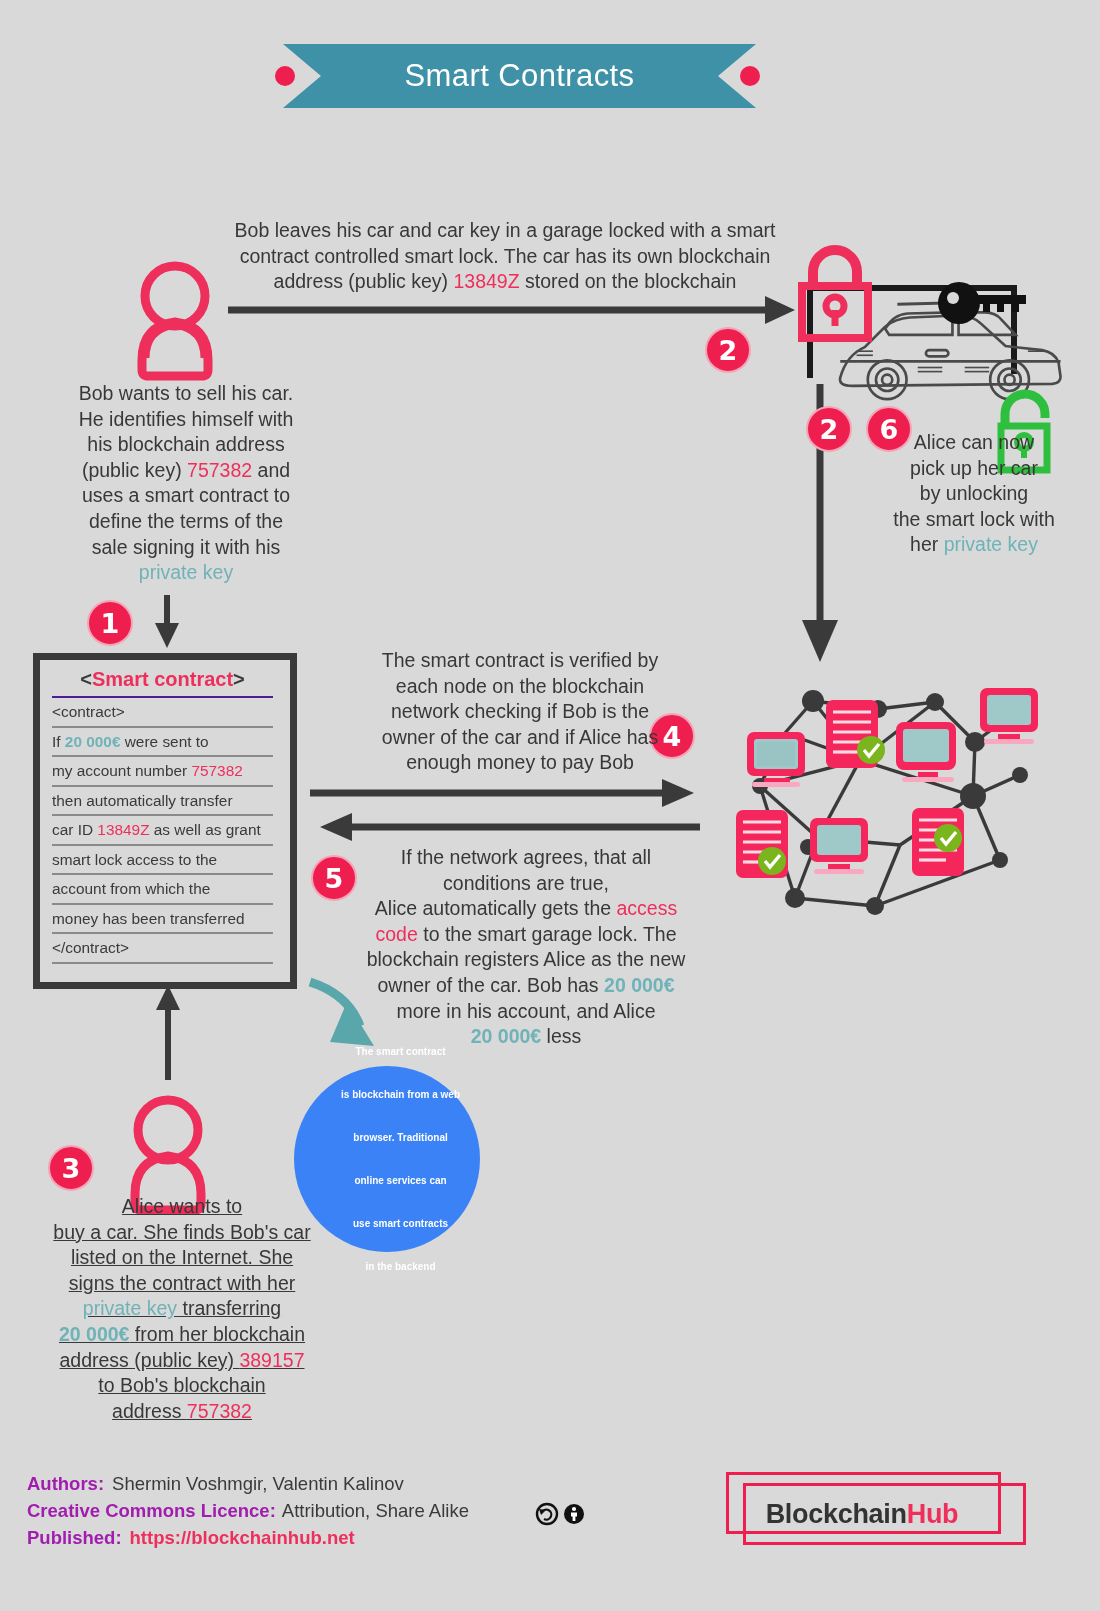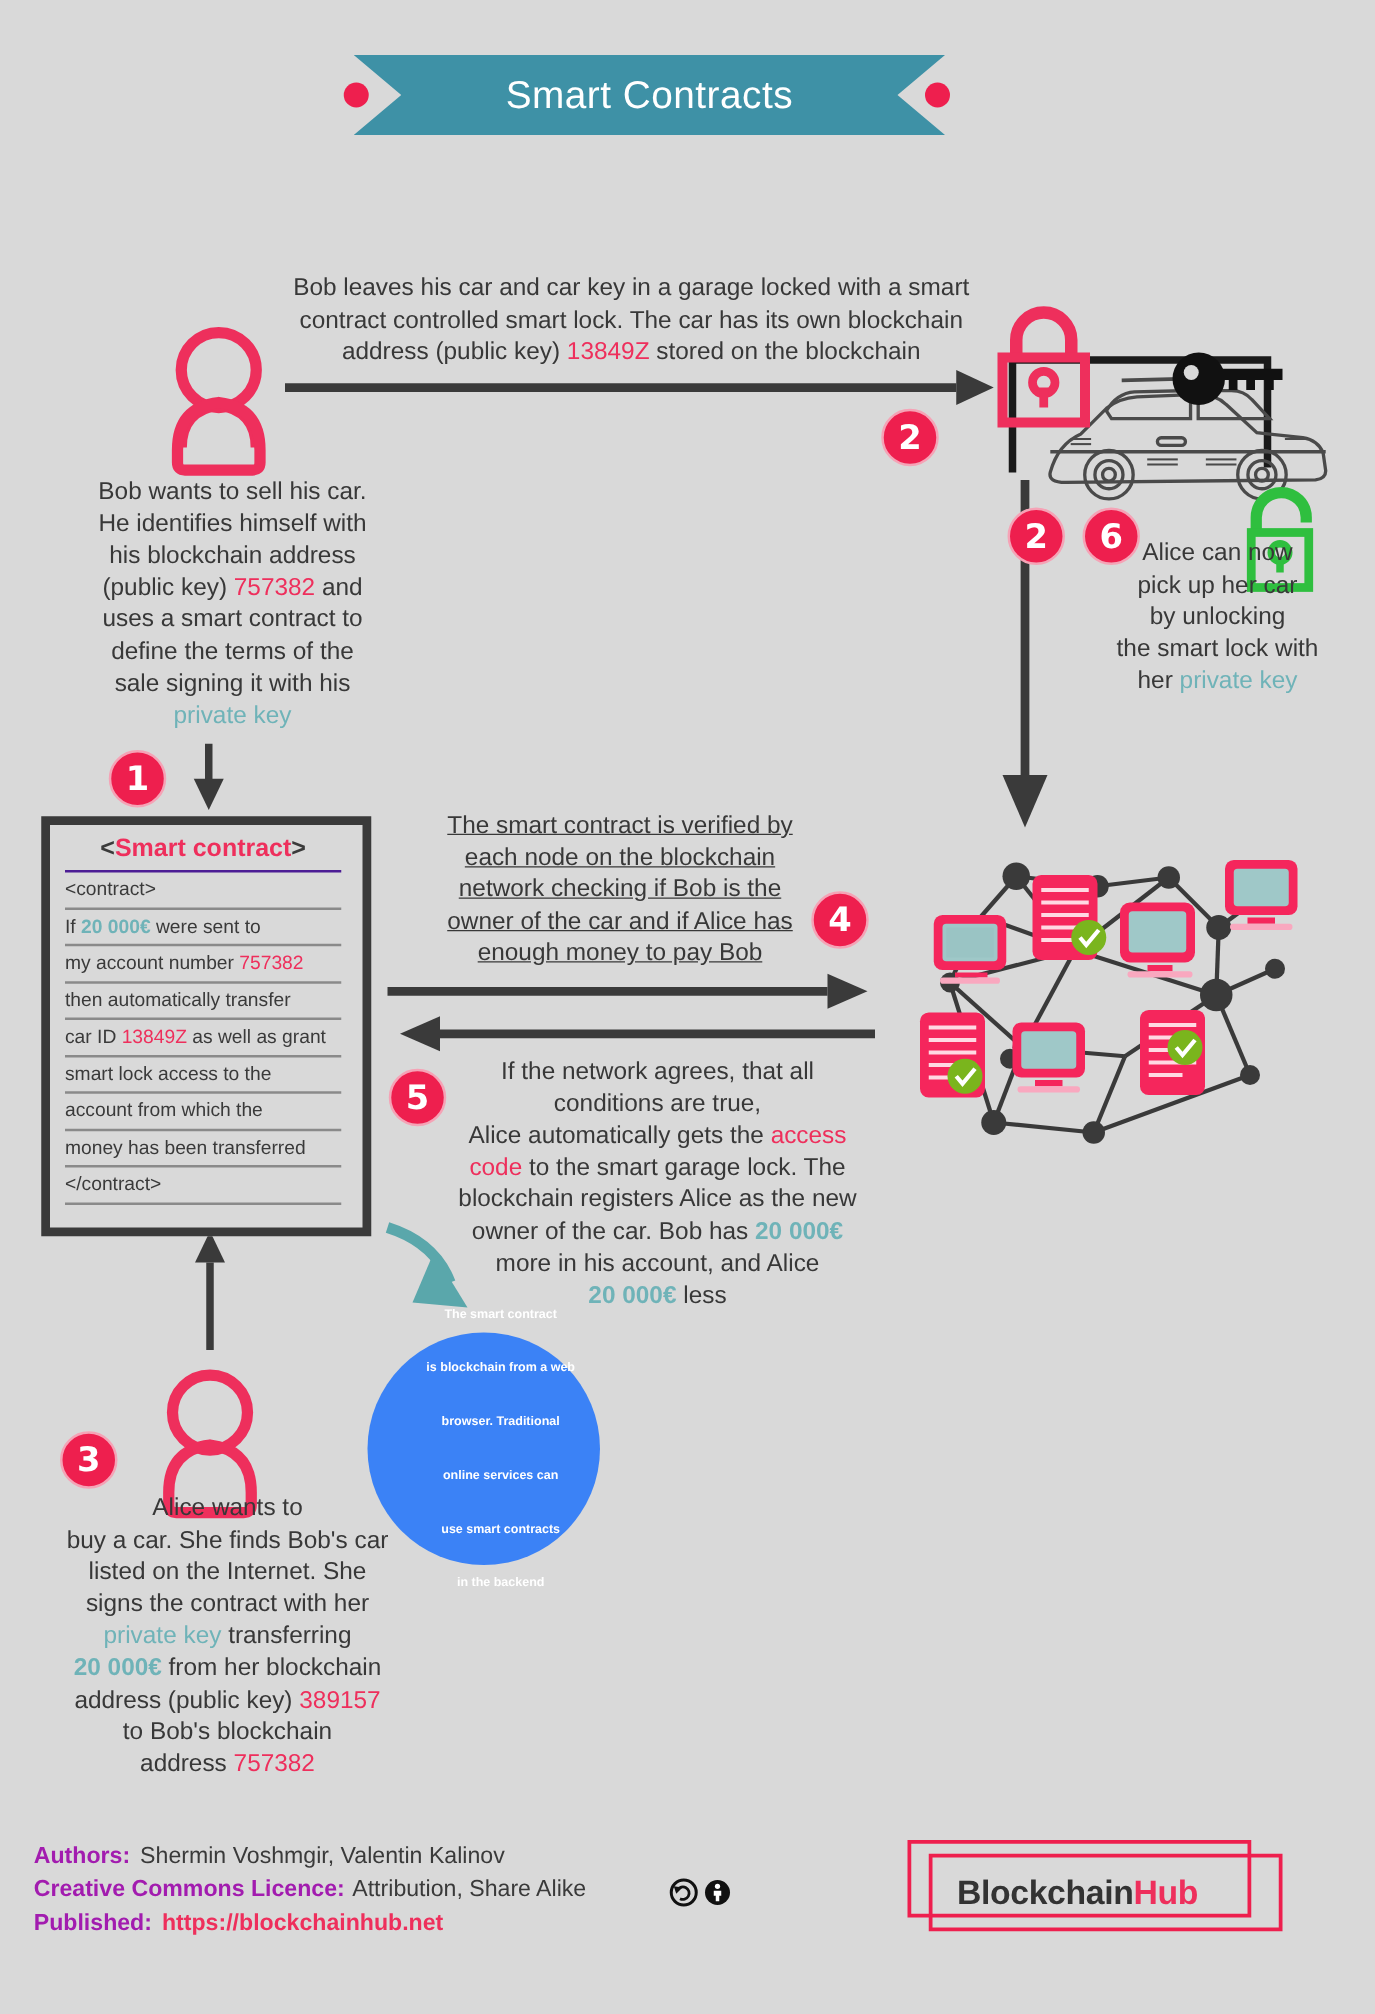--- a/index.html
+++ b/index.html
@@ -354,40 +354,40 @@
   </div>
 
   <div class="txt" style="left:884px;top:430px;width:180px;">
     <span>Alice can now</span><br>
     <span>pick up her car</span><br>
     <span>by unlocking</span><br>
     <span>the smart lock with</span><br>
     <span>her </span><span class="teal">private key</span>
   </div>
 
-  <div class="txt" style="left:336px;top:648px;width:320px;text-decoration:underline;">
+  <div class="txt" style="left:360px;top:648px;width:320px;">
     <span>The smart contract is verified by</span><br>
     <span>each node on the blockchain</span><br>
     <span>network checking if Bob is the</span><br>
     <span>owner of the car and if Alice has</span><br>
     <span>enough money to pay Bob</span>
   </div>
 
   <div class="txt" style="left:364px;top:845px;width:324px;">
     <span>If the network agrees, that all</span><br>
     <span>conditions are true,</span><br>
     <span>Alice automatically gets the </span><span class="pink">access</span><br>
     <span class="pink">code</span><span> to the smart garage lock. The</span><br>
     <span>blockchain registers Alice as the new</span><br>
     <span>owner of the car. Bob has </span><span class="teal-b">20 000€</span><br>
     <span>more in his account, and Alice</span><br>
     <span class="teal-b">20 000€</span><span> less</span>
   </div>
 
-  <div class="txt" style="left:32px;top:1194px;width:300px;">
+  <div class="txt" style="left:32px;top:1194px;width:300px;text-decoration:underline;">
     <span>Alice wants to</span><br>
     <span>buy a car. She finds Bob's car</span><br>
     <span>listed on the Internet. She</span><br>
     <span>signs the contract with her</span><br>
     <span class="teal">private key</span><span> transferring</span><br>
     <span class="teal-b">20 000€</span><span>  from her blockchain</span><br>
     <span>address (public key) </span><span class="pink">389157</span><br>
     <span>to Bob's blockchain</span><br>
     <span>address </span><span class="pink">757382</span>
   </div>

